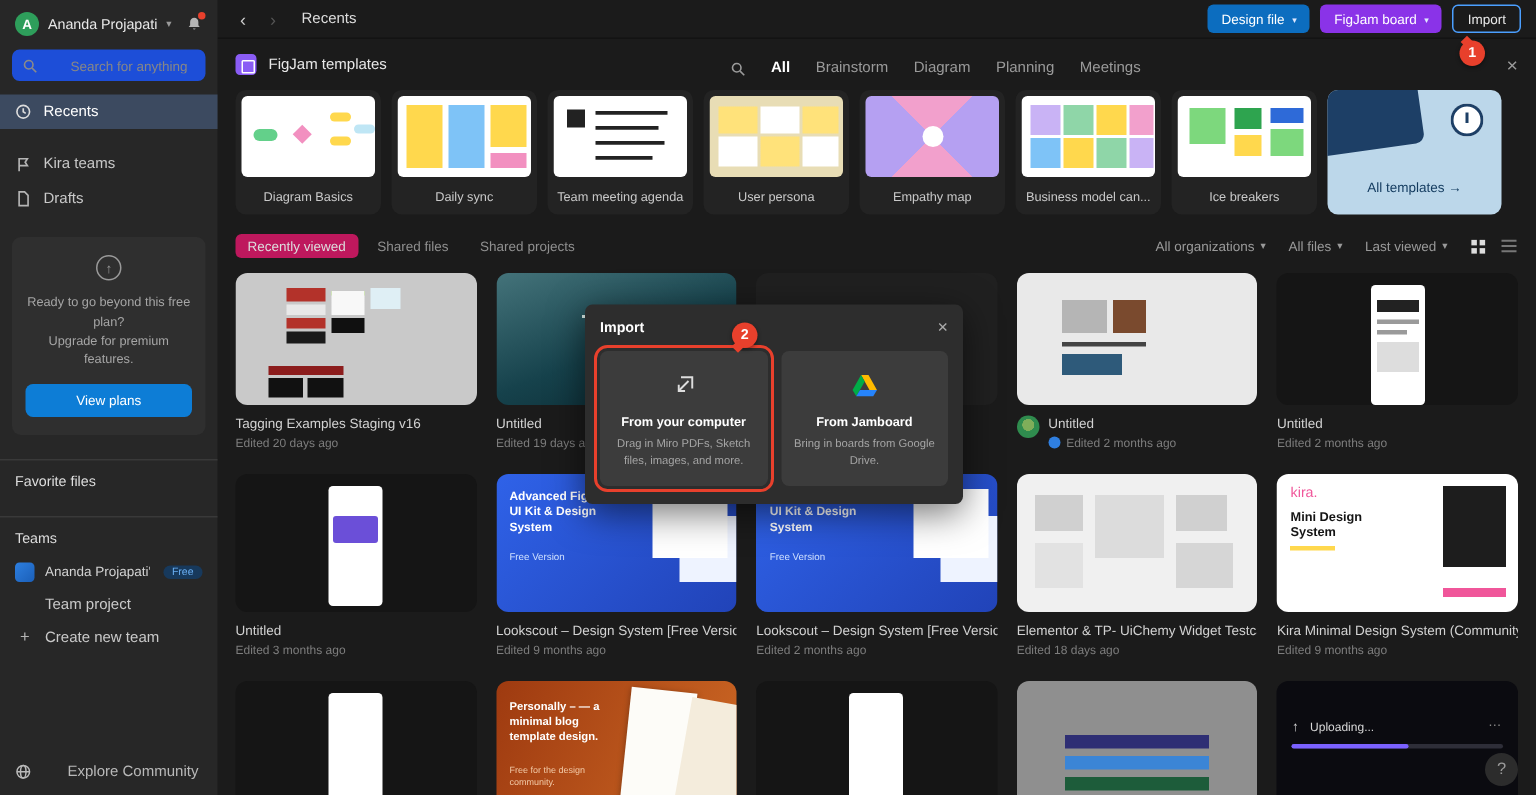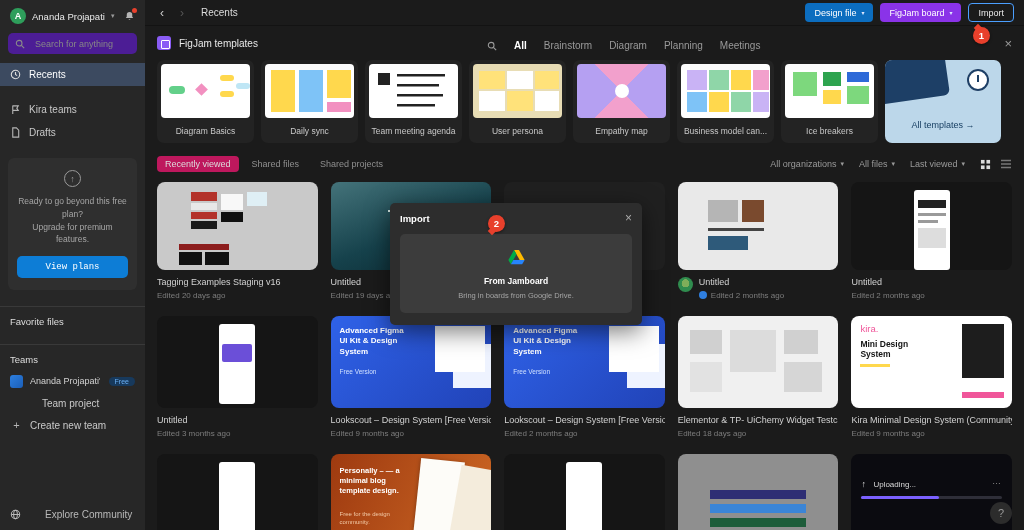--- a/index.html
+++ b/index.html
@@ -8,37 +8,37 @@
   .app{display:flex;width:1024px;height:530px}
 
   
   .sidebar{width:145px;min-width:145px;background:#272727;display:flex;flex-direction:column;font-size:10px;position:relative;z-index:10}
   .sb-head{display:flex;align-items:center;gap:6px;padding:8px 10px 6px}
   .avatar{width:16px;height:16px;border-radius:50%;background:#2e9e5b;color:#fff;font-size:9px;display:flex;align-items:center;justify-content:center;font-weight:bold;flex:none}
   .sb-name{color:#e8e8e8;font-size:9.5px;white-space:nowrap;overflow:hidden}
   .chev{color:#9a9a9a;font-size:7px}
   .bell{margin-left:auto;position:relative;color:#b5b5b5;line-height:0}
   .bell::after{content:"";position:absolute;top:-2px;right:-2px;width:5px;height:5px;background:#e8402c;border-radius:50%}
-  .search{margin:3px 8px 9px;background:#4c1d95;border-radius:5px;height:21px;display:flex;align-items:center;gap:10px;padding:0 7px}
+  .search{margin:3px 8px 9px;background:#1d4ed8;border-radius:5px;height:21px;display:flex;align-items:center;gap:22px;padding:0 7px}
   .search svg{flex:none}
   .search input{background:transparent;border:0;outline:0;color:#ccc;font-size:9px;width:100%;font-family:inherit}
   .search input::placeholder{color:#878787}
   .nav-item{display:flex;align-items:center;gap:8px;height:23px;padding:0 10px;color:#c9c9c9;cursor:pointer}
   .nav-item.active{background:#3c4a60;color:#fff}
   .nav-gap{height:12px}
   .upg{margin:14px 8px 4px;background:#2f2f2f;border-radius:6px;padding:12px 9px;text-align:center}
   .upg-ic{margin:0 auto 8px;width:17px;height:17px;border:1.2px solid #9a9a9a;border-radius:50%;display:flex;align-items:center;justify-content:center;color:#9a9a9a;font-size:9px}
   .upg-t{color:#a6a6a6;font-size:8.5px;line-height:1.5}
-  .upg-btn{margin-top:10px;width:100%;height:22px;background:#0d7dd6;border:none;border-radius:5px;color:#fff;font-size:9px;cursor:pointer;font-family:Liberation Mono, monospace}
+  .upg-btn{margin-top:10px;width:100%;height:22px;background:#0d7dd6;border:none;border-radius:5px;color:#fff;font-size:9px;cursor:pointer;font-family:Liberation Sans, sans-serif}
   .sb-div{border-top:1px solid #393939;margin-top:12px}
   .sb-sec{padding:9px 10px 5px;color:#dedede;font-size:9.5px}
   .team-row{display:flex;align-items:center;gap:7px;height:22px;padding:0 10px;color:#c9c9c9}
   .team-av{width:13px;height:13px;border-radius:3px;background:linear-gradient(135deg,#2d7fe0,#1b5fb8);flex:none}
   .free{background:#17395c;color:#69aef2;font-size:7px;padding:1px 6px;border-radius:7px;margin-left:2px}
-  .sub-row{padding-left:42px}
+  .sub-row{padding-left:30px}
   .plus{width:13px;text-align:center;color:#b5b5b5;font-size:11px}
   .explore{margin-top:auto;display:flex;align-items:center;gap:24px;padding:10px;color:#b9b9b9}
 
   
   .main{flex:1;position:relative;background:#1b1b1b;overflow:hidden}
   .topbar{height:26px;display:flex;align-items:center;padding:0 10px;gap:6px;border-bottom:1px solid #131313}
   .tb-arrow{width:14px;text-align:center;color:#cfcfcf;font-size:12px;cursor:pointer}
   .tb-arrow.dim{color:#555}
   .tb-title{color:#ddd;font-size:10px;margin-left:6px}
   .tb-right{margin-left:auto;display:flex;gap:7px;align-items:center}
@@ -492,20 +492,31 @@
         </div>
       </div>
     </div>
 
     <div class="modal">
       <div class="m-head">
         <span>Import</span>
         <span class="m-x">×</span>
       </div>
       <div class="m-opts">
+        <div class="m-opt hl">
+          <div class="oic icon">
+            <svg width="16" height="16" viewBox="0 0 16 16">
+                <path d="M6 2.5h7.5V10" fill="none" stroke="#ddd" stroke-width="1.3"></path>
+                <path d="M11 5L4.5 11.5" stroke="#ddd" stroke-width="1.3"></path>
+                <path d="M4.5 7.5v4.2h4.2" fill="none" stroke="#ddd" stroke-width="1.3"></path>
+              </svg>
+          </div>
+          <div class="m-ot">From your computer</div>
+          <div class="m-od">Drag in Miro PDFs, Sketch files, images, and more.</div>
+        </div>
         <div class="m-opt">
           <div class="oic icon">
             <svg width="17" height="15" viewBox="0 0 24 21">
               <polygon fill="#ffba00" points="15.5,0 8.5,0 16.5,14 23.5,14"></polygon>
               <polygon fill="#00ac47" points="8.5,0 0.5,14 4,20 12,6"></polygon>
               <polygon fill="#2684fc" points="4,20 7.5,14 23.5,14 20,20"></polygon>
             </svg>
           </div>
           <div class="m-ot">From Jamboard</div>
           <div class="m-od">Bring in boards from Google Drive.</div>

